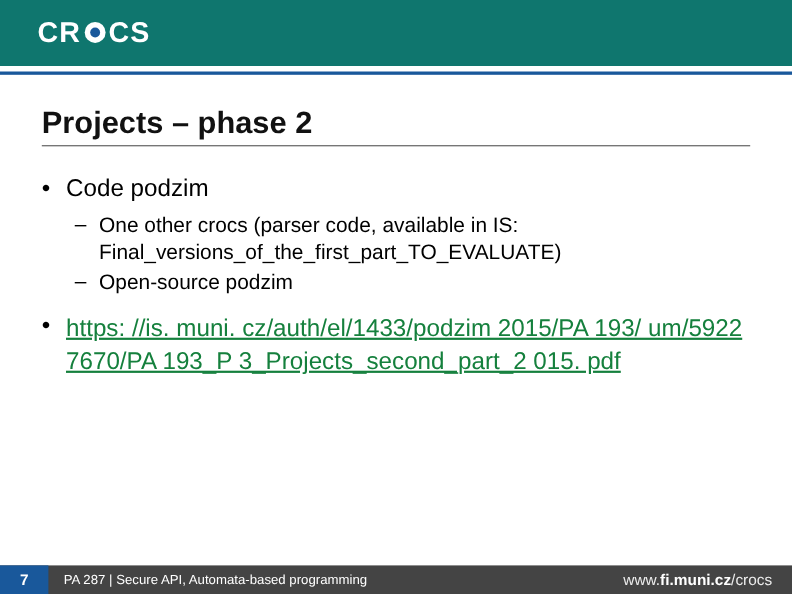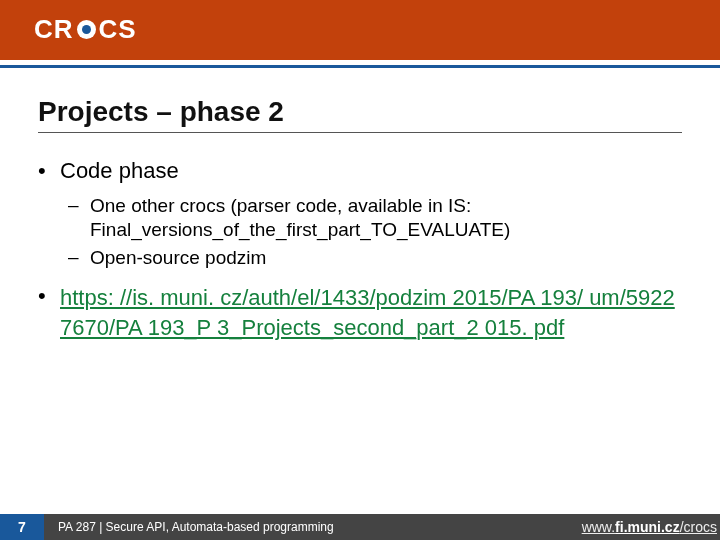--- a/index.html
+++ b/index.html
@@ -1,19 +1,19 @@
 <!DOCTYPE html>
 <html><head>
 <meta charset="utf-8">
 <style>
   * { margin: 0; padding: 0; box-sizing: border-box; }
   html, body { width: 720px; height: 540px; font-family: Arial, Helvetica, sans-serif; background: #fff; }
   .slide { position: relative; width: 720px; height: 540px; overflow: hidden; }
 
-  .header-band { position: absolute; top: 0; left: 0; right: 0; height: 60px; background: #c2410c; }
+  .header-band { position: absolute; top: 0; left: 0; right: 0; height: 60px; background: #0f766e; }
   .header-thin { position: absolute; top: 60px; left: 0; right: 0; height: 5px; background: #fff; }
   .header-line { position: absolute; top: 65px; left: 0; right: 0; height: 3px; background: #19589b; }
 
   .logo-crocs { position: absolute; top: 14px; left: 34px; color: #fff; font-weight: 700; font-size: 26px; letter-spacing: 1px; display: flex; align-items: center; gap: 2px; }
   .logo-crocs .donut { display: inline-block; width: 19px; height: 19px; border-radius: 50%; background: #fff; position: relative; margin: 0 1px; }
   .logo-crocs .donut::after { content: ""; position: absolute; top: 5px; left: 5px; width: 9px; height: 9px; border-radius: 50%; background: #19589b; }
 
   .title { position: absolute; top: 96px; left: 38px; font-size: 28px; font-weight: 700; color: #111; text-align: center; }
   .title-rule { position: absolute; top: 132px; left: 38px; right: 38px; height: 1px; background: #555; }
 
@@ -22,21 +22,21 @@
   .b1 .dot { width: 22px; flex-shrink: 0; }
   .b1-body { flex: 1; }
   .b2 { font-size: 19px; margin-bottom: 4px; margin-left: 30px; display: flex; }
   .b2 .dash { width: 22px; flex-shrink: 0; }
   .b2-text { flex: 1; line-height: 1.25; }
   .link { text-decoration: underline; color: #15803d; word-break: break-all; line-height: 1.35; }
 
   .footer-bar { position: absolute; left: 0; right: 0; bottom: 0; height: 26px; background: #444; color: #fff; display: flex; align-items: center; }
   .footer-pagebox { width: 44px; height: 26px; background: #19589b; display: flex; align-items: center; justify-content: center; font-size: 14px; font-weight: 700; }
   .footer-text { font-size: 12px; margin-left: 14px; flex: 1; }
-  .footer-url { font-size: 14px; font-weight: 700; margin-right: 3px; text-decoration: underline; }
+  .footer-url { font-size: 14px; font-weight: 700; margin-right: 18px; }
   .footer-url .thin { font-weight: 400; opacity: 0.9; }
 </style>
 </head>
 <body>
 
 <div class="slide">
 
   <div class="header-band">
     <div class="logo-crocs">
       <span>CR</span>
@@ -48,21 +48,21 @@
   <div class="header-line"></div>
 
   <div class="title">Projects – phase 2</div>
   <div class="title-rule"></div>
 
   <div class="content">
 
     <div class="b1">
       <span class="dot">•</span>
       <div class="b1-body">
-        <span>Code phase</span>
+        <span>Code podzim</span>
       </div>
     </div>
 
     <div class="b2">
       <span class="dash">–</span>
       <span class="b2-text">One other crocs (parser code, available in IS: Final_versions_of_the_first_part_TO_EVALUATE)</span>
     </div>
 
     <div class="b2">
       <span class="dash">–</span>

